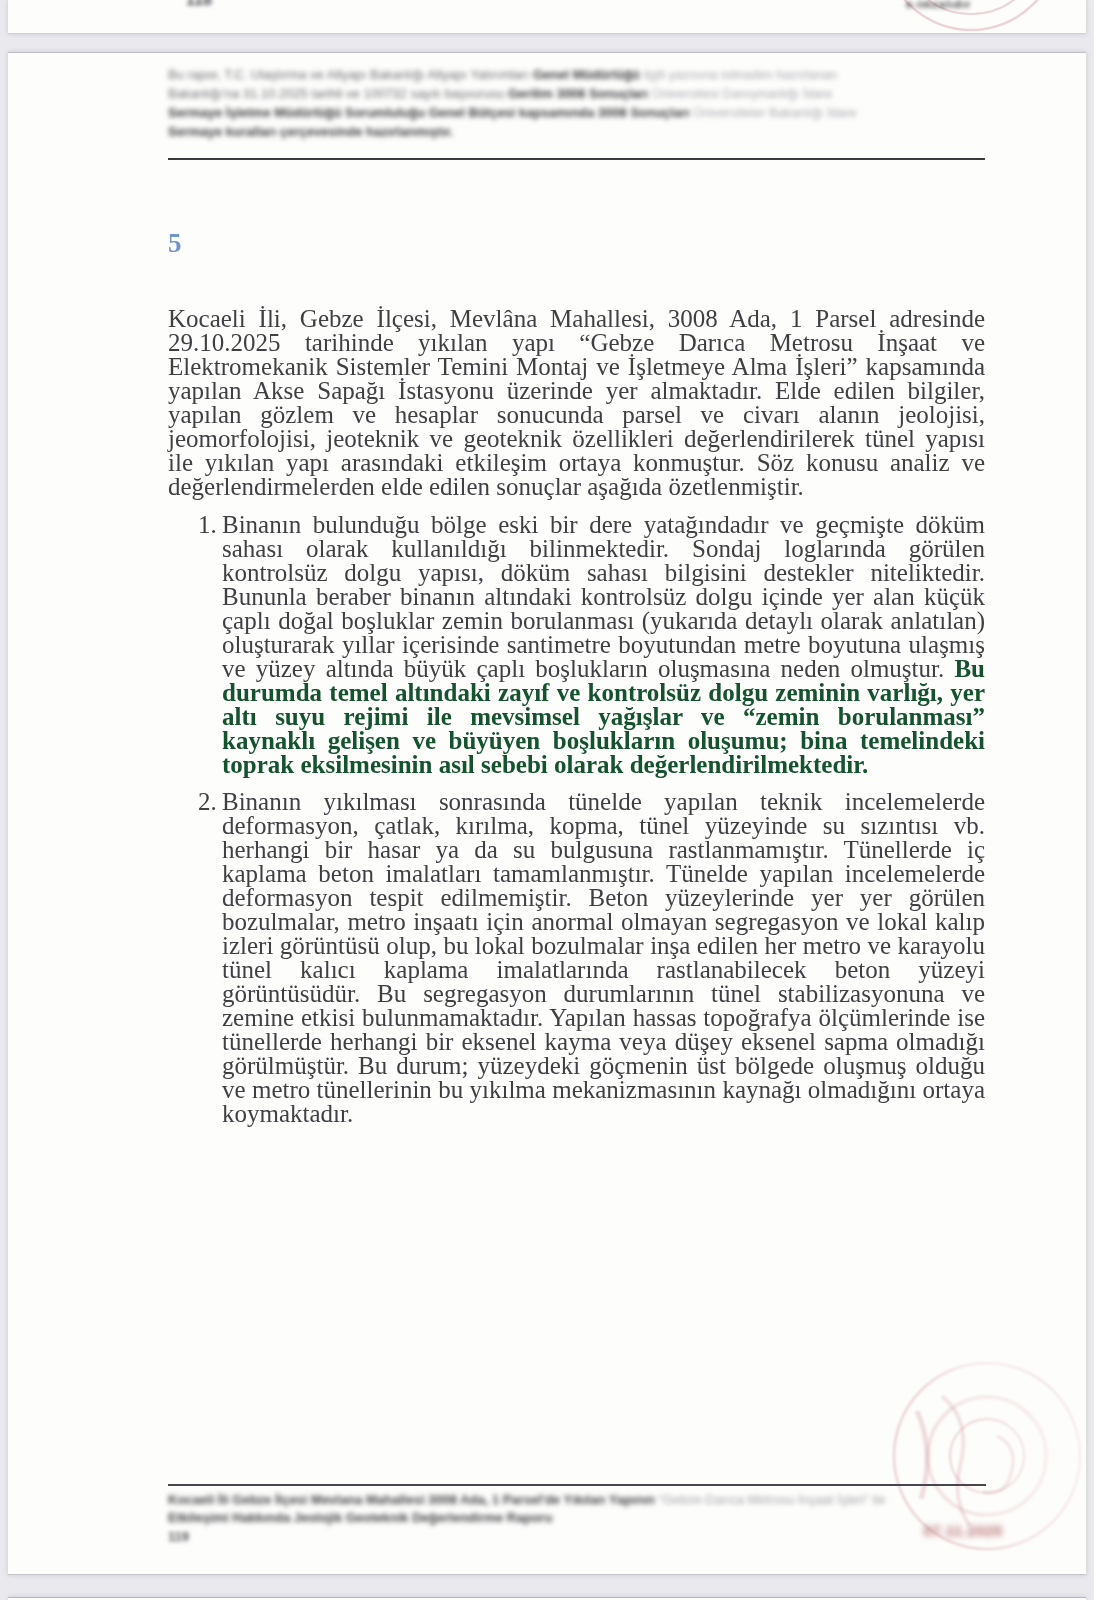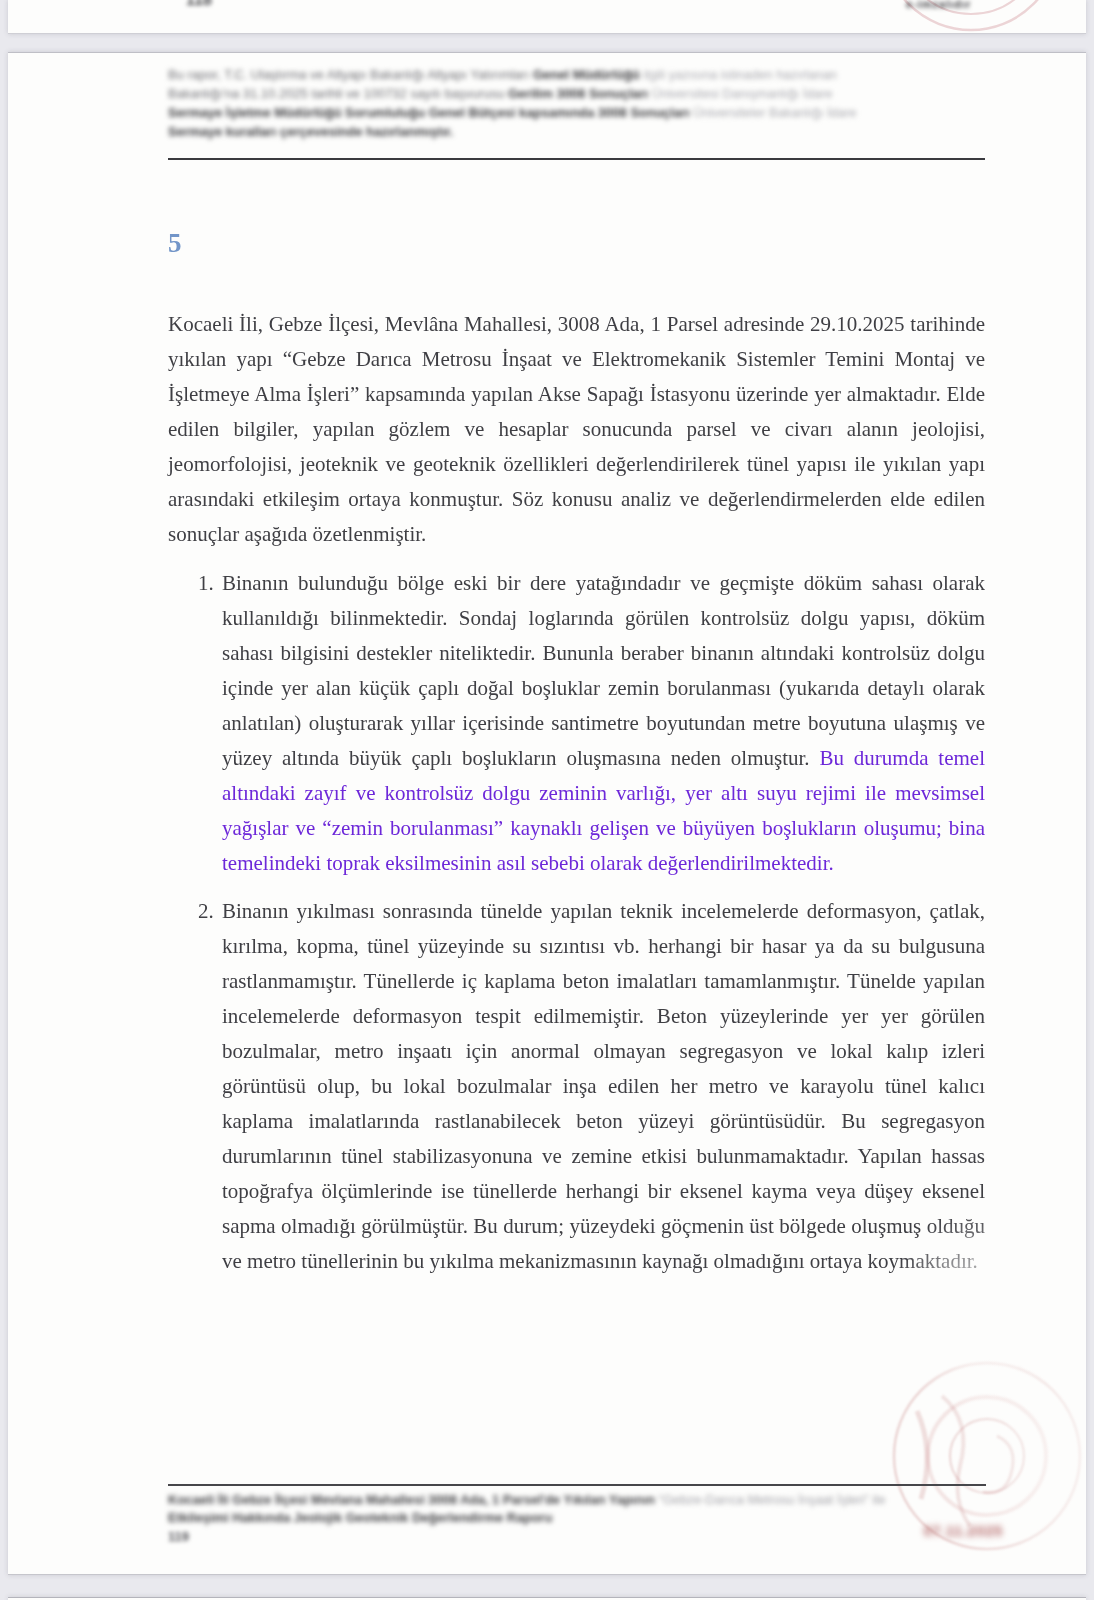--- a/index.html
+++ b/index.html
@@ -39,27 +39,27 @@
   .blur-head .lt{color:#a9a9ae;}
   .head-rule{height:2px;background:#3b3b3f;margin-top:17px;filter:blur(.6px);}
 
   .sec-heading{
     margin-top:68px;color:#7295c8;font-weight:bold;font-size:27px;
     letter-spacing:.5px;filter:blur(.3px);display:flex;
   }
   .sec-heading .num{width:38px;}
 
   .body-text{
-    margin-top:48px;font-size:21px;line-height:35px;color:#3f3f44;
+    margin-top:48px;font-size:25px;line-height:24px;color:#3f3f44;
     text-align:justify;filter:blur(.28px);
   }
   .list{margin-top:14px;}
   .list-item{position:relative;margin-left:54px;margin-top:13px;}
   .list-item .inum{position:absolute;left:-24px;top:0;}
-  .bold-run{font-weight:normal;color:#6d28d9;}
+  .bold-run{font-weight:bold;color:#14532d;}
 
   
   .footer{position:absolute;left:160px;right:100px;top:1431px;}
   .foot-rule{height:2px;background:#47474b;filter:blur(.7px);}
   .foot-lines{
     margin-top:5px;font-family:"Liberation Sans",sans-serif;font-size:13px;
     line-height:18px;filter:blur(2.5px);color:#3e3e42;font-weight:bold;
   }
   .foot-lines .lt{color:#a3a3a8;font-weight:normal;}
   .foot-pageno{

